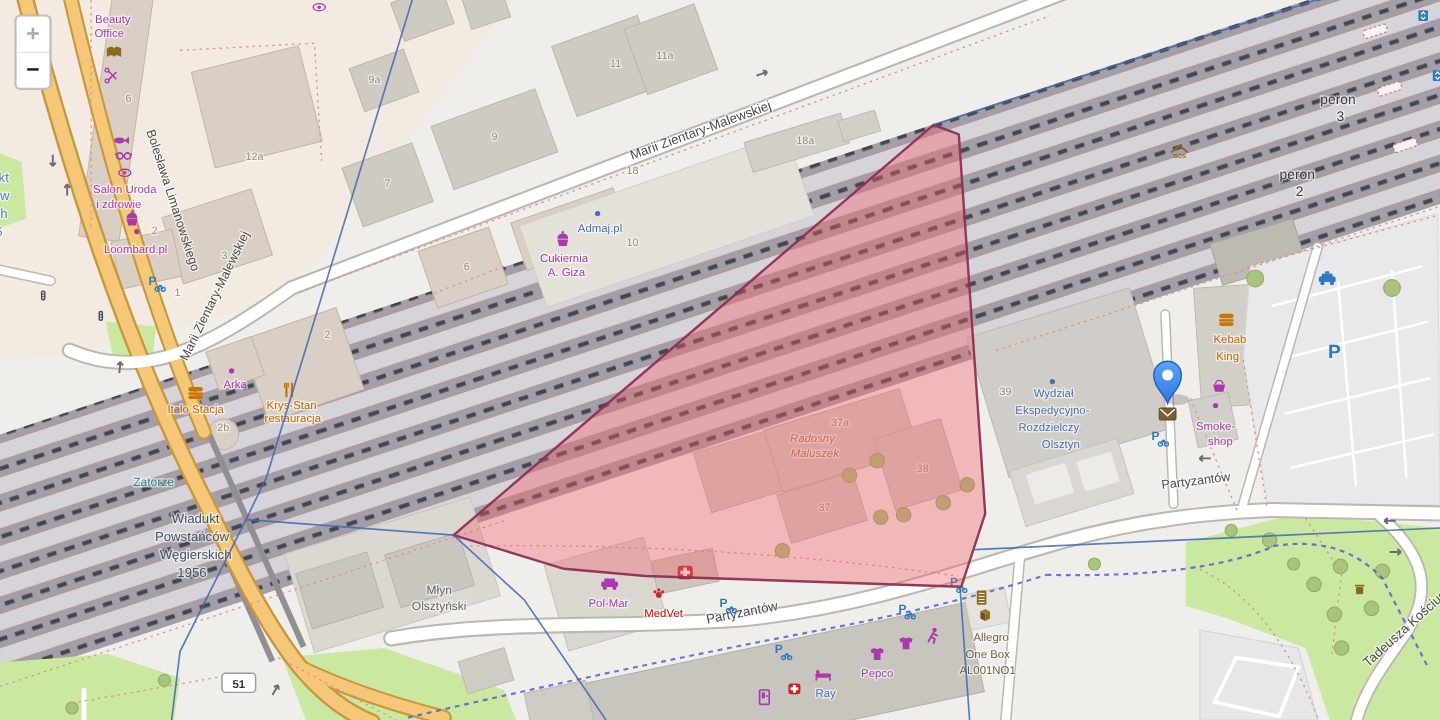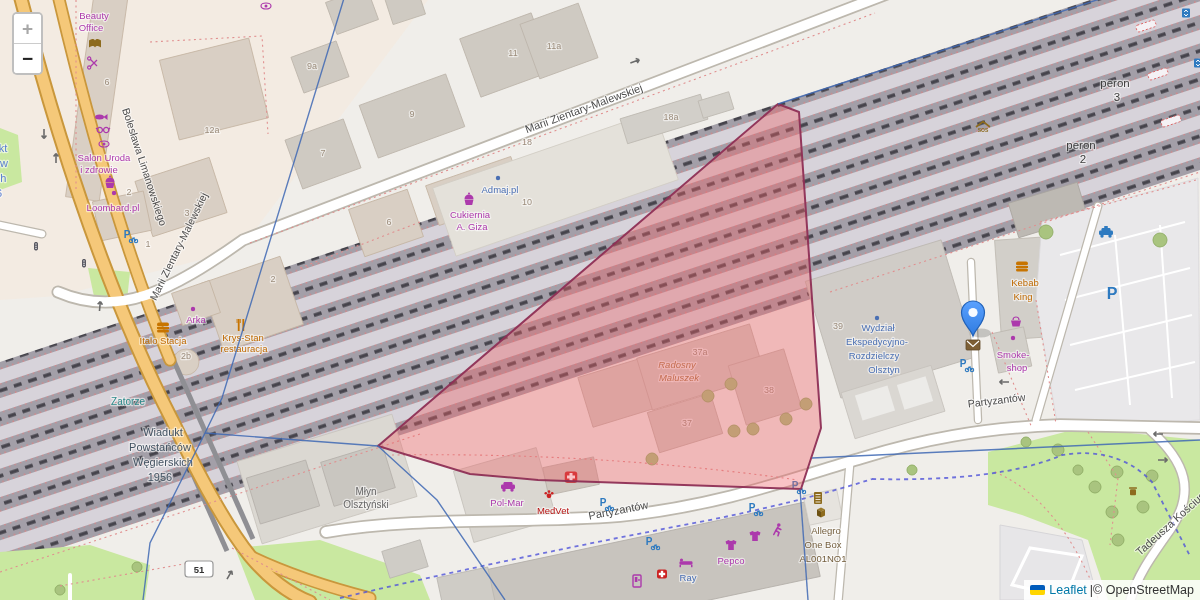--- a/index.html
+++ b/index.html
@@ -613,22 +613,13 @@
     <path d="M0,0 C-2.5,-8 -11.5,-12.5 -11.5,-23.5 A11.5,11.5 0 1 1 11.5,-23.5 C11.5,-12.5 2.5,-8 0,0 Z" fill="url(#pinGrad)" stroke="#2262b8" stroke-width="1.2"></path>
     <circle cx="0" cy="-23.5" r="4.6" fill="#ffffff" opacity="0.95"></circle>
   </g>
 </svg>
 
 <div id="zoom-control">
   <div class="zbtn">+</div>
   <div class="zbtn">−</div>
 </div>
 
-<div id="attribution">
-  <span class="flag">
-        <span class="t" id="flag-t" style="background: rgb(0, 91, 187);"></span>
-        <span class="b" id="flag-b" style="background: rgb(255, 213, 0);"></span>
-      </span>
-  <a class="leaflet-link">Leaflet</a>
-  <span> | </span>
-  <a class="osm-link">© OpenStreetMap</a>
 </div>
-</div>
 
 </body></html>

